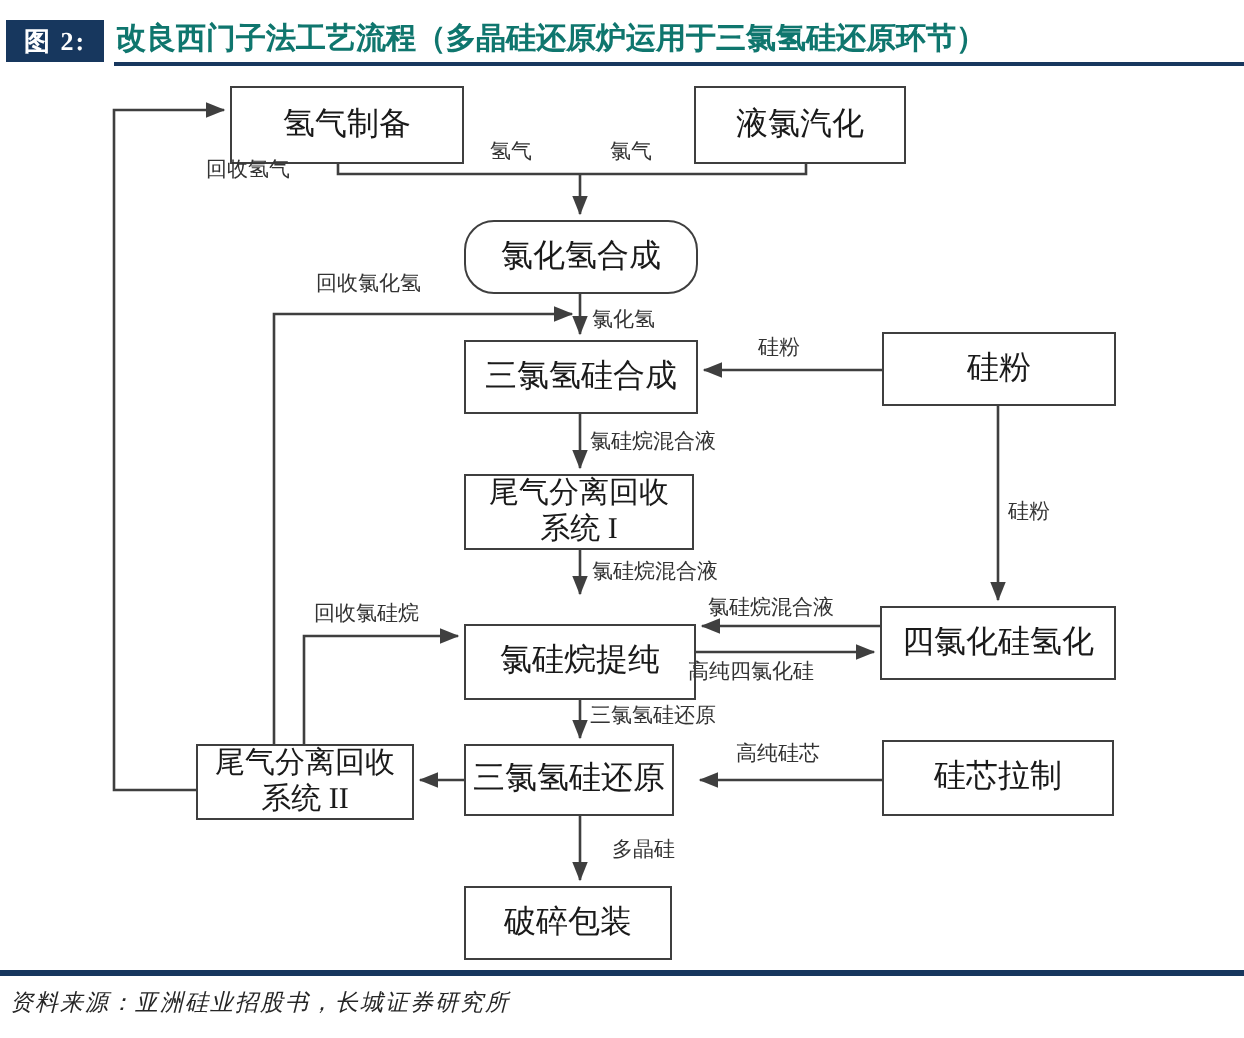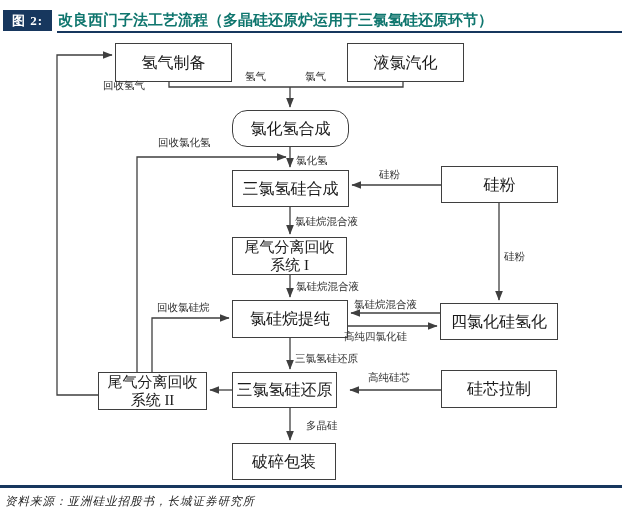--- a/index.html
+++ b/index.html
@@ -72,27 +72,27 @@
       <path d="M348,326 H437" marker-end="url(#arr)"></path>
       <path d="M290,338 V369" marker-end="url(#arr)"></path>
       <path d="M499,203 V300" marker-end="url(#arr)"></path>
       <path d="M441,390 H350" marker-end="url(#arr)"></path>
       <path d="M232,390 H210" marker-end="url(#arr)"></path>
       <path d="M290,408 V440" marker-end="url(#arr)"></path>
     </g>
   </svg>
 
   <div class="node" style="left:115px;top:43px;width:117px;height:39px;">氢气制备</div>
-  <div class="node" style="left:347px;top:43px;width:117px;height:39px;text-align:center;">液氯汽化</div>
+  <div class="node" style="left:347px;top:43px;width:106px;height:39px;text-align:center;">液氯汽化</div>
   <div class="node" style="left:232px;top:110px;width:117px;height:37px;border-radius:15px;">氯化氢合成</div>
   <div class="node" style="left:232px;top:170px;width:117px;height:37px;">三氯氢硅合成</div>
   <div class="node" style="left:441px;top:166px;width:117px;height:37px;">硅粉</div>
   <div class="node small" style="left:232px;top:237px;width:115px;height:38px;">尾气分离回收
 系统 I</div>
-  <div class="node" style="left:232px;top:300px;width:116px;height:38px;">氯硅烷提纯</div>
+  <div class="node" style="left:232px;top:312px;width:116px;height:38px;">氯硅烷提纯</div>
   <div class="node" style="left:440px;top:303px;width:118px;height:37px;">四氯化硅氢化</div>
   <div class="node small" style="left:98px;top:372px;width:109px;height:38px;">尾气分离回收
 系统 II</div>
   <div class="node" style="left:232px;top:372px;width:105px;height:36px;">三氯氢硅还原</div>
   <div class="node" style="left:441px;top:370px;width:116px;height:38px;">硅芯拉制</div>
   <div class="node" style="left:232px;top:443px;width:104px;height:37px;">破碎包装</div>
 
   <div class="edge-label" style="left:62px;top:80px;margin-left:41px;">回收氢气</div>
   <div class="edge-label" style="left:245px;top:71px;">氢气</div>
   <div class="edge-label" style="left:305px;top:71px;">氯气</div>

